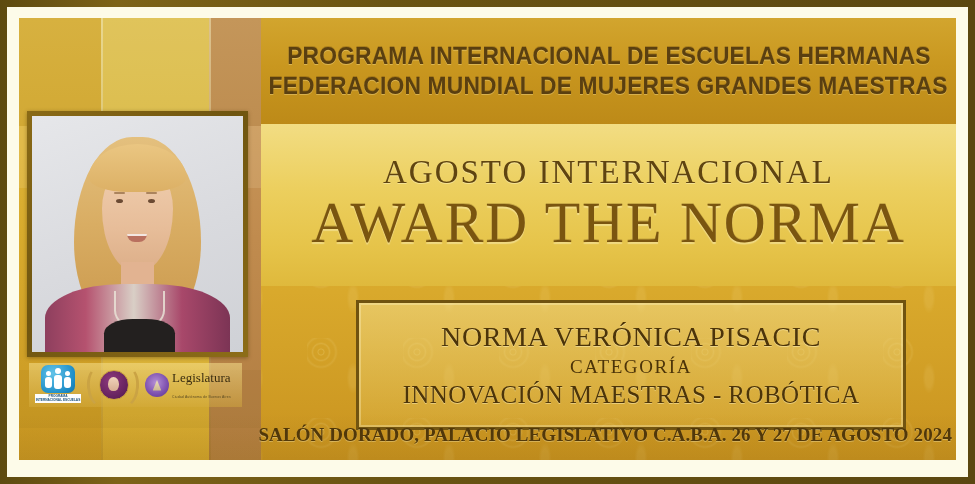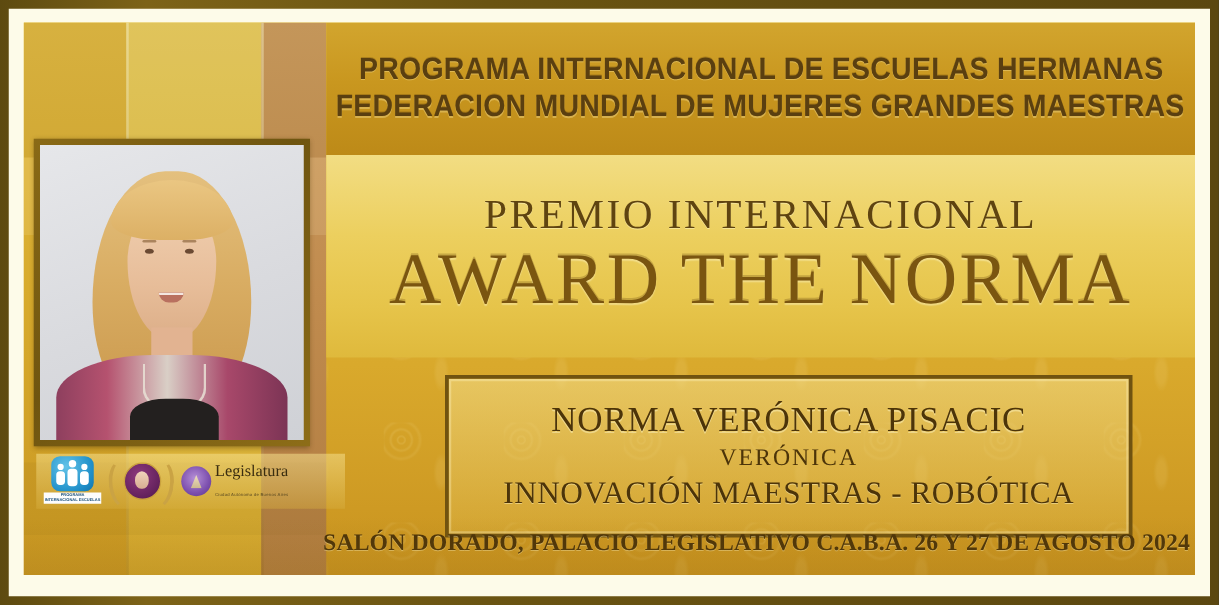--- a/index.html
+++ b/index.html
@@ -110,21 +110,21 @@
     background:linear-gradient(90deg,#8e3f5e 0%,#b5526f 22%,#d9cfc6 48%,#a8486a 74%,#7c3455 100%);
     border-radius:42% 42% 0 0/48% 48% 0 0;}
   .p-dark{position:absolute;left:34%;top:86%;width:34%;height:15%;
     background:#23201f;border-radius:40% 40% 0 0;}
   .p-necklace{position:absolute;left:39%;top:74%;width:22%;height:16%;
     border:2px solid #e9e2d6;border-top:0;border-radius:0 0 50% 50%;
     opacity:.85;}
 
   
   .logo-strip{
-    position:absolute;left:10px;top:345px;width:247px;height:44px;
+    position:absolute;left:10px;top:345px;width:213px;height:44px;
     background:linear-gradient(180deg,rgba(245,223,140,.55),rgba(214,173,62,.45));
     display:flex;align-items:center;gap:6px;padding:0 6px;box-sizing:border-box;
   }
   .logo{position:relative;flex:0 0 auto;}
 
   
   .logo-eh{width:46px;height:40px;display:flex;flex-direction:column;align-items:center;}
   .eh-badge{width:34px;height:28px;border-radius:7px;position:relative;
     background:radial-gradient(circle at 35% 30%,#63c3e8,#1f8fc9 70%,#1273ab 100%);}
   .eh-fig{position:absolute;background:#fff;border-radius:50%;}
@@ -306,28 +306,28 @@
     </div>
 
     <div class="content">
 
       <div class="header-band">
         <div class="header-line">PROGRAMA INTERNACIONAL DE ESCUELAS HERMANAS</div>
         <div class="header-line">FEDERACION MUNDIAL DE MUJERES GRANDES MAESTRAS</div>
       </div>
 
       <div class="award-band">
-        <div class="award-pre">PREMIO INTERNACIONAL</div>
+        <div class="award-pre">AGOSTO INTERNACIONAL</div>
         <div class="award-main">AWARD THE NORMA</div>
       </div>
 
       <div class="lower">
         <div class="name-box">
           <div class="name-main">NORMA VERÓNICA PISACIC</div>
-          <div class="name-cat">VERÓNICA</div>
+          <div class="name-cat">CATEGORÍA</div>
           <div class="name-sub">INNOVACIÓN MAESTRAS - ROBÓTICA</div>
         </div>
 
         <div class="footer">
           <div class="footer-text">SALÓN DORADO, PALACIO LEGISLATIVO C.A.B.A. 26 Y 27 DE AGOSTO 2024</div>
         </div>
       </div>
     </div>
 
     <div class="bottom-shade"></div>

